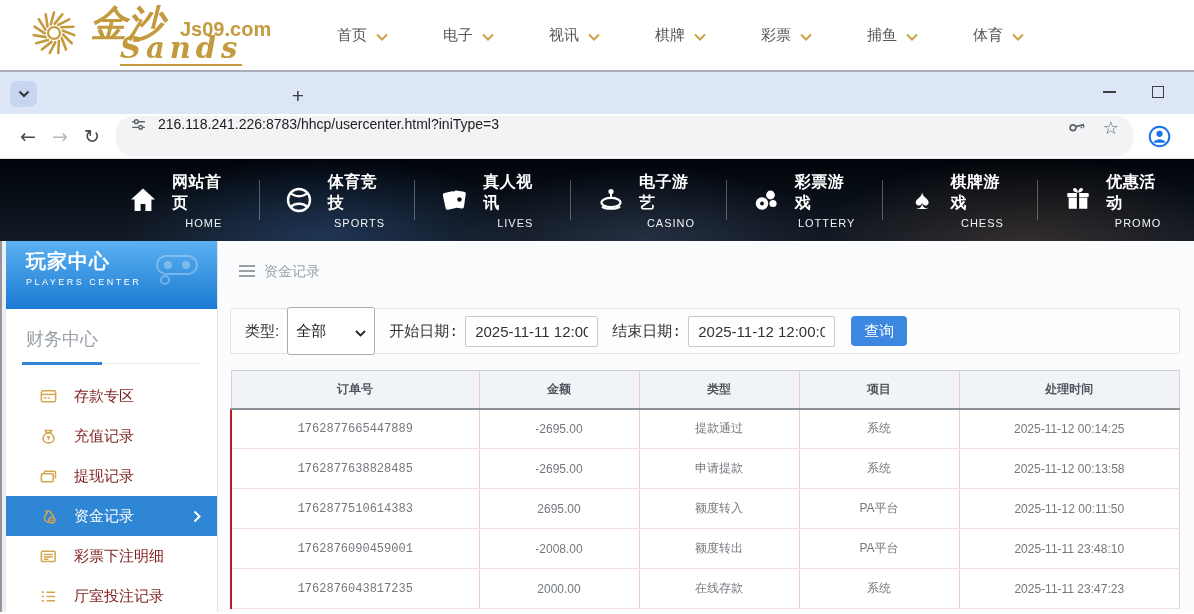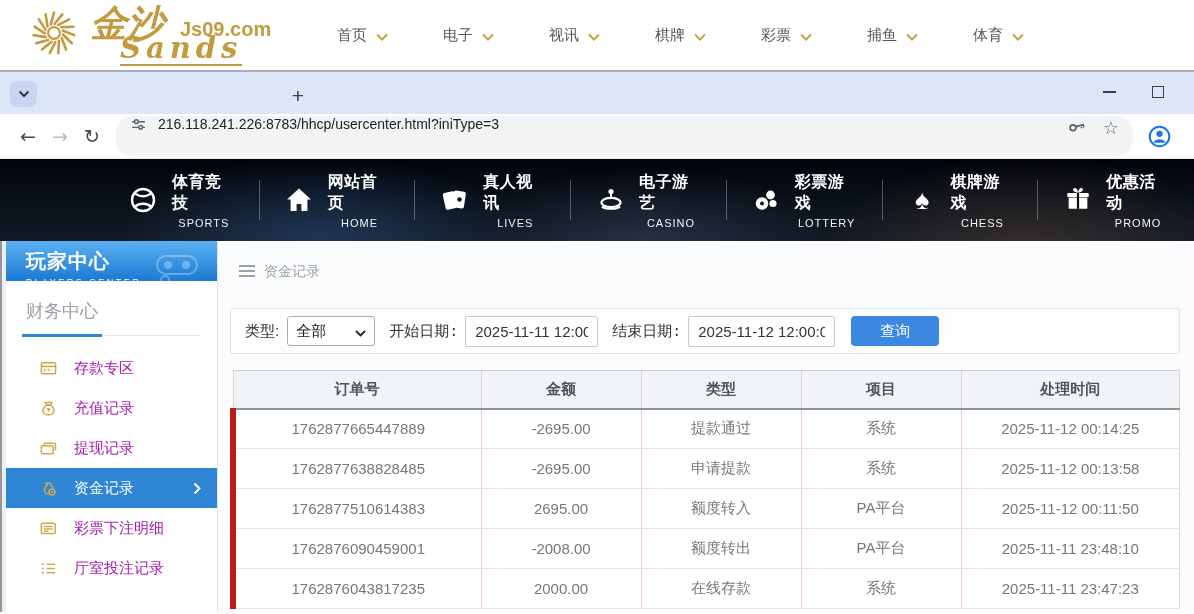--- a/index.html
+++ b/index.html
@@ -53,51 +53,51 @@
   .gn-icon{width:32px;display:grid;place-items:center;}
   .gn-text{display:flex;flex-direction:column;align-items:center;}
   .gn-cn{font-size:16px;font-weight:bold;color:#fff;letter-spacing:.5px;}
   .gn-en{font-size:11px;color:#f0f3f6;letter-spacing:1px;margin-top:3px;}
   .spade-glyph{font-size:27px;color:#fff;line-height:1;}
 
   
   .content-row{display:flex;height:371px;}
   .left-gutter{width:6px;background:#eceef1;border-left:2px solid #93979d;}
   .sidebar{width:212px;background:#fff;border-right:1px solid #dfe2e6;display:flex;flex-direction:column;flex:none;}
-  .sb-header{height:40px;background:linear-gradient(180deg,#5bb1f2,#1b79d1);position:relative;padding:7px 0 0 20px;color:#fff;overflow:hidden;flex:none;}
+  .sb-header{height:68px;background:linear-gradient(180deg,#5bb1f2,#1b79d1);position:relative;padding:7px 0 0 20px;color:#fff;overflow:hidden;flex:none;}
   .sb-title{font-size:20px;font-weight:bold;letter-spacing:1px;}
   .sb-sub{font-size:9px;letter-spacing:2.5px;margin-top:2px;}
   .sb-pad-icon{position:absolute;right:12px;top:7px;opacity:.30;}
   .sb-section{margin:14px 16px 0;padding:4px 4px 12px;font-size:18px;color:#9aa1a8;position:relative;border-bottom:1px solid #e8eaed;}
   .sb-section::after{content:"";position:absolute;left:0;bottom:-2px;width:80px;height:3px;background:#2e86d5;}
   .sb-menu{margin-top:12px;}
-  .sb-item{height:40px;display:flex;align-items:center;padding-left:32px;gap:16px;font-size:15px;color:#a21caf;cursor:pointer;position:relative;}
+  .sb-item{height:40px;display:flex;align-items:center;padding-left:32px;gap:16px;font-size:15px;color:#7f1d1d;cursor:pointer;position:relative;}
   .sb-item .sb-icon{width:20px;display:grid;place-items:center;}
   .sb-item.active{background:#2e86d5;color:#fff;}
   .sb-chevron{position:absolute;right:16px;top:13px;display:none;}
   .sb-item.active .sb-chevron{display:block;}
 
   .main{flex:1;background:#fbfcfd;padding:20px 14px 0 12px;overflow:hidden;}
   .breadcrumb{display:flex;align-items:center;gap:9px;color:#9aa0a5;font-size:14px;margin:2px 0 27px 9px;}
 
   .filter-bar{height:46px;border:1px solid #e2e4e7;background:#fdfdfe;border-radius:2px;display:flex;align-items:center;padding:0 12px;}
   .f-label{font-size:15px;color:#333;margin-left:2px;}
-  .select{width:88px;height:30px;border:1px solid #a9acb1;border-radius:3px;display:flex;align-items:center;justify-content:space-between;padding:0 8px;font-size:15px;color:#222;background:#fff;margin-left:8px;cursor:pointer;}
+  .select{width:88px;height:48px;border:1px solid #a9acb1;border-radius:3px;display:flex;align-items:center;justify-content:space-between;padding:0 8px;font-size:15px;color:#222;background:#fff;margin-left:8px;cursor:pointer;}
   .inp{height:31px;border:1px solid #c6c9cd;border-radius:2px;padding:0 9px;font-size:15px;color:#333;font-family:inherit;background:#fff;}
   .inp.start{width:133px;margin-left:7px;}
   .inp.end{width:147px;margin-left:7px;}
   .gap14{margin-left:14px;font-family:Liberation Mono, monospace;}
-  .btn-search{height:30px;padding:0 29px;background:#3c87e0;color:#fff;border:none;border-radius:4px;font-size:15px;margin-left:16px;cursor:pointer;font-family:inherit;}
+  .btn-search{height:30px;padding:0 13px;background:#3c87e0;color:#fff;border:none;border-radius:4px;font-size:15px;margin-left:16px;cursor:pointer;font-family:inherit;}
 
   .table-wrap{margin-top:16px;}
-  table{width:100%;border-collapse:collapse;font-size:15px;table-layout:fixed;}
+  table{width:100%;border-collapse:collapse;font-size:12px;table-layout:fixed;}
   thead th{height:38px;background:#f1f4f7;color:#4e555c;font-weight:bold;border-top:1px solid #caced3;border-bottom:2px solid #8d9298;border-right:1px solid #e7ccd2;}
   thead th:first-child{border-left:1px solid #e7ccd2;}
   tbody td{height:40px;text-align:center;color:#73787d;border-bottom:1px solid #f3e1e4;border-right:1px solid #ecccd2;background:#fff;}
-  tbody td:first-child{border-left:6px solid #b91c1c;}
+  tbody td:first-child{border-left:2px solid #b91c1c;font-family:Liberation Mono, monospace;}
 </style>
 </head>
 <body>
 
 <div class="screen">
 
   <header class="app-header">
     <div class="logo">
       <span>
         <svg width="56" height="56" viewBox="0 0 52 52">
@@ -218,39 +218,39 @@
           <circle cx="12" cy="12" r="9.4" fill="none" stroke="#1a73e8" stroke-width="1.9"></circle>
           <circle cx="12" cy="9.4" r="3" fill="#1a73e8"></circle>
           <path d="M5.9 18.1a7.2 7.2 0 0 1 12.2 0z" fill="#1a73e8"></path>
         </svg>
     </span>
   </div>
 
   <nav class="game-nav">
     <div class="gn-item">
       <span class="gn-icon">
+        <svg width="30" height="30" viewBox="0 0 30 30">
+            <path d="M15 3.5 3 14.5h3.6V26h6v-7h4.8v7h6V14.5H27z" fill="#fff"></path>
+          </svg>
+      </span>
+      <span class="gn-text">
+          <span class="gn-cn">网站首页</span>
+          <span class="gn-en">HOME</span>
+        </span>
+    </div>
+    <div class="gn-item">
+      <span class="gn-icon">
         <svg width="28" height="28" viewBox="0 0 28 28" fill="none" stroke="#fff" stroke-width="2.4">
             <circle cx="14" cy="14" r="11"></circle>
             <path d="M5 6.5c5 5 13 5 18 0M5 21.5c5-5 13-5 18 0"></path>
           </svg>
       </span>
       <span class="gn-text">
           <span class="gn-cn">体育竞技</span>
           <span class="gn-en">SPORTS</span>
-        </span>
-    </div>
-    <div class="gn-item">
-      <span class="gn-icon">
-        <svg width="30" height="30" viewBox="0 0 30 30">
-            <path d="M15 3.5 3 14.5h3.6V26h6v-7h4.8v7h6V14.5H27z" fill="#fff"></path>
-          </svg>
-      </span>
-      <span class="gn-text">
-          <span class="gn-cn">网站首页</span>
-          <span class="gn-en">HOME</span>
         </span>
     </div>
     <div class="gn-item">
       <span class="gn-icon">
         <svg width="30" height="30" viewBox="0 0 30 30">
             <rect x="4" y="7" width="12" height="17" rx="2" fill="#fff" transform="rotate(-12 10 15)"></rect>
             <rect x="13" y="6" width="12" height="17" rx="2" fill="#fff" transform="rotate(8 19 14)"></rect>
             <circle cx="19.5" cy="14.5" r="2.2" fill="#0b1119"></circle>
           </svg>
       </span>

